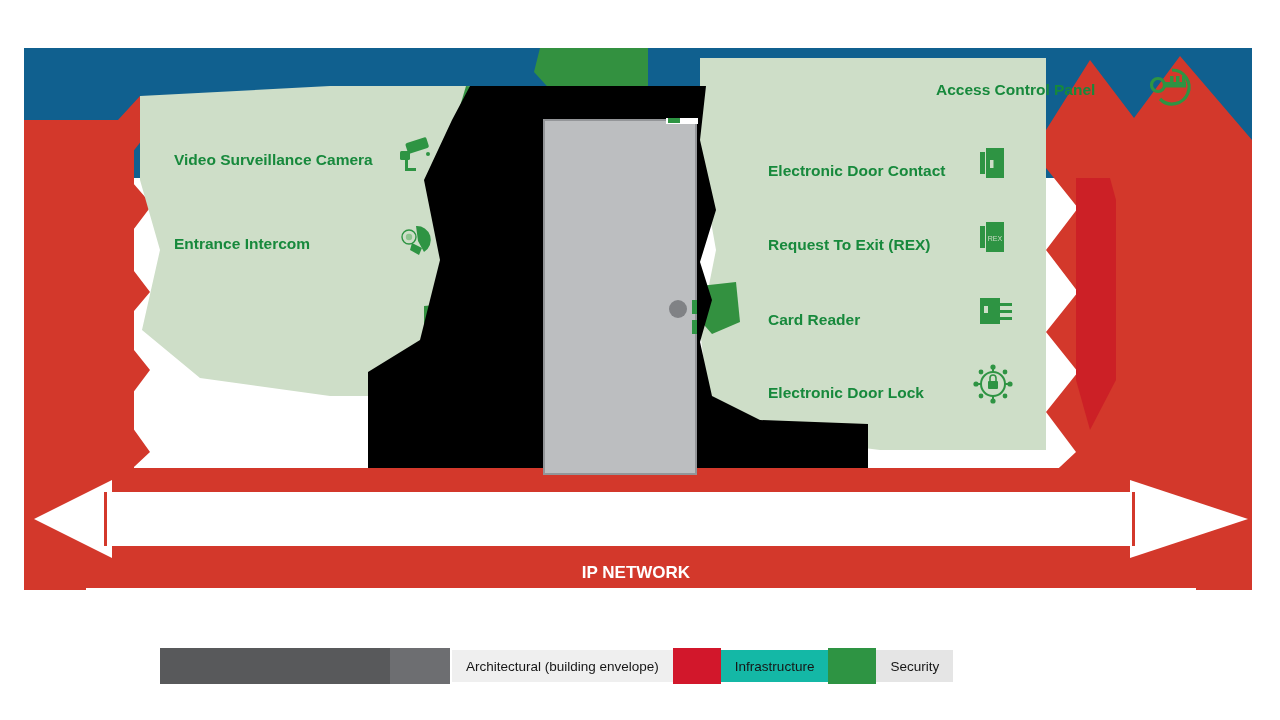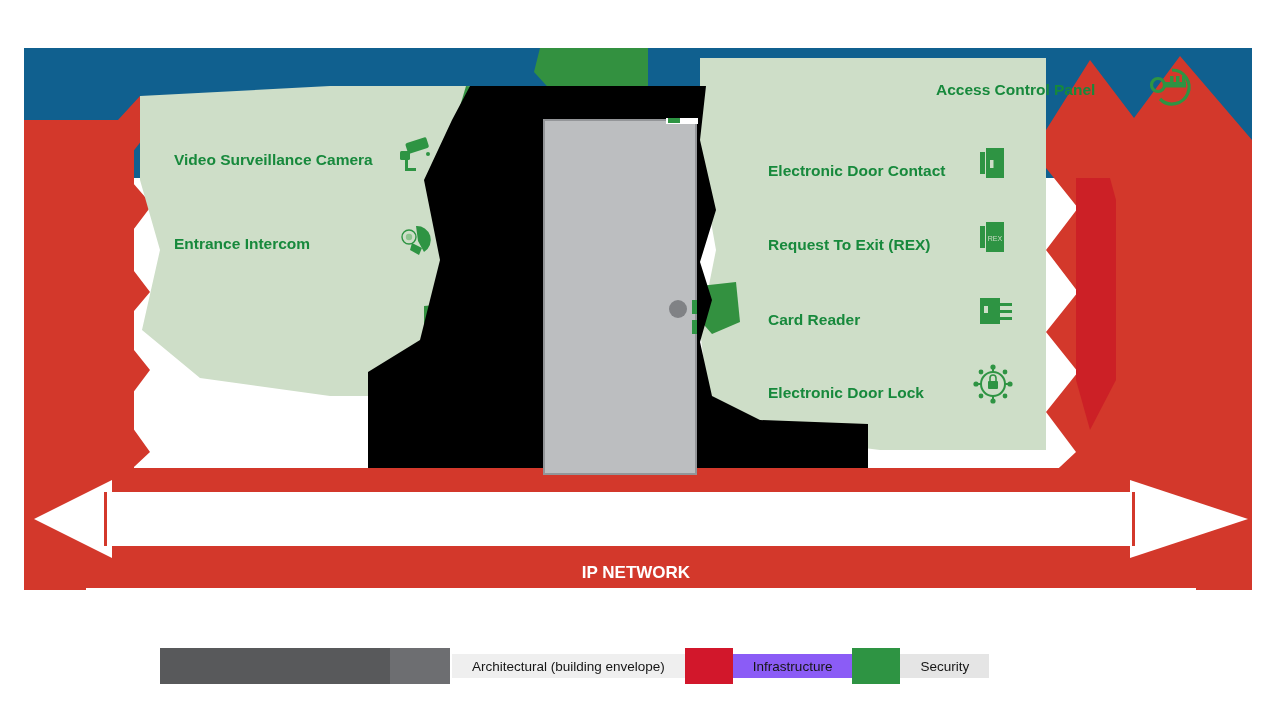--- a/index.html
+++ b/index.html
@@ -8,21 +8,21 @@
 
   #stage{position:relative;width:1280px;height:720px;background:#ffffff;}
 
   #diagram{position:absolute;left:0;top:0;width:1280px;height:620px;}
 
   
   #legend{position:absolute;left:160px;top:648px;height:36px;
           display:flex;align-items:stretch;}
   .lg-item{display:flex;align-items:center;height:36px;}
   .lg-sw{width:48px;height:36px;flex:none;}
-  .lg-lb{display:flex;align-items:center;height:24px;padding:0 20px;
+  .lg-lb{display:flex;align-items:center;height:32px;padding:0 14px;
          font-size:13.5px;color:#161616;white-space:nowrap;}
   .lg-gap{width:2px;height:36px;background:#ffffff;flex:none;}
 
   .lg-hidden-sw{width:230px;height:36px;background:#58595b;flex:none;}
   .lg-hidden-sw2{width:60px;height:36px;background:#6d6e71;flex:none;}
 </style>
 </head>
 <body>
 
 <div id="stage">
@@ -183,21 +183,21 @@
 
     <div class="lg-item">
       <div class="lg-hidden-sw"></div>
       <div class="lg-hidden-sw2"></div>
       <div class="lg-gap"></div>
       <div class="lg-lb" style="background:#EFEFEF">Architectural (building envelope)</div>
     </div>
 
     <div class="lg-item">
       <div class="lg-sw" style="background:#D2172B"></div>
-      <div class="lg-lb" style="background:#8b5cf6">Infrastructure</div>
+      <div class="lg-lb" style="background:#14b8a6">Infrastructure</div>
     </div>
 
     <div class="lg-item">
       <div class="lg-sw" style="background:#2E9443"></div>
       <div class="lg-lb" style="background:#e5e5e5">Security</div>
     </div>
   </div>
 </div>
 
 </body></html>

